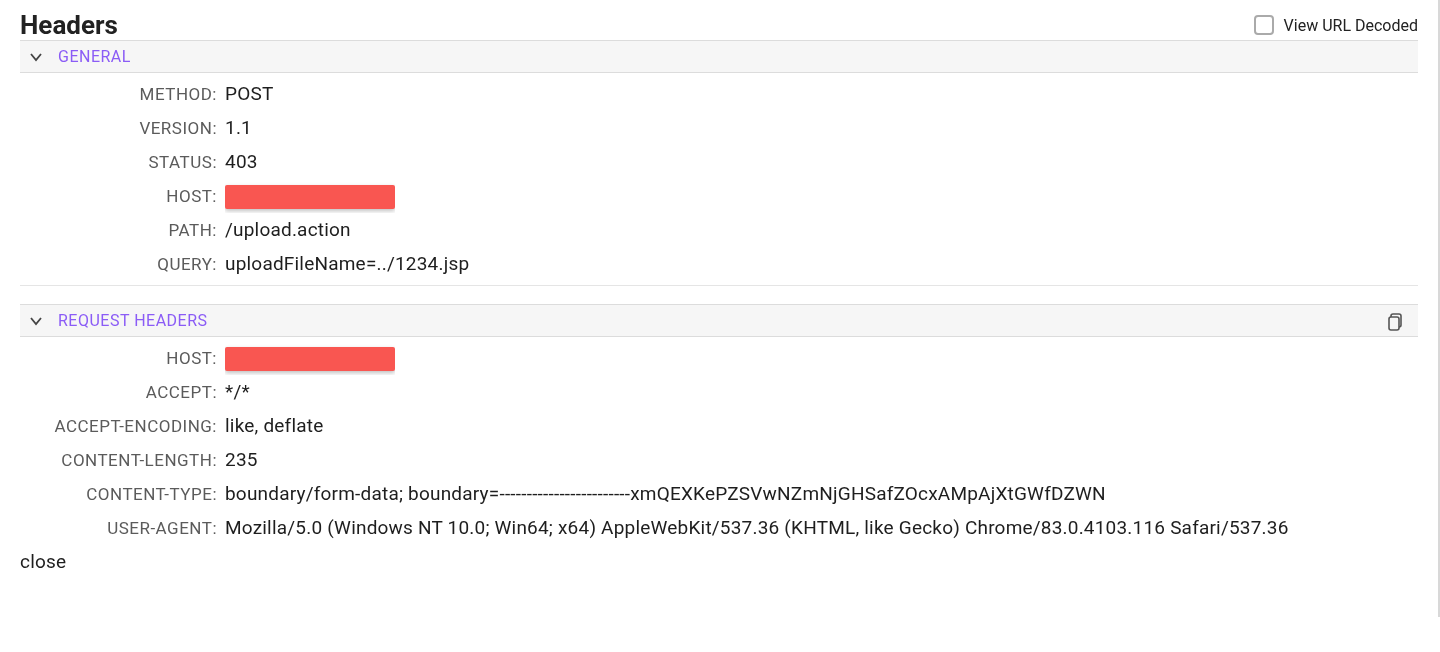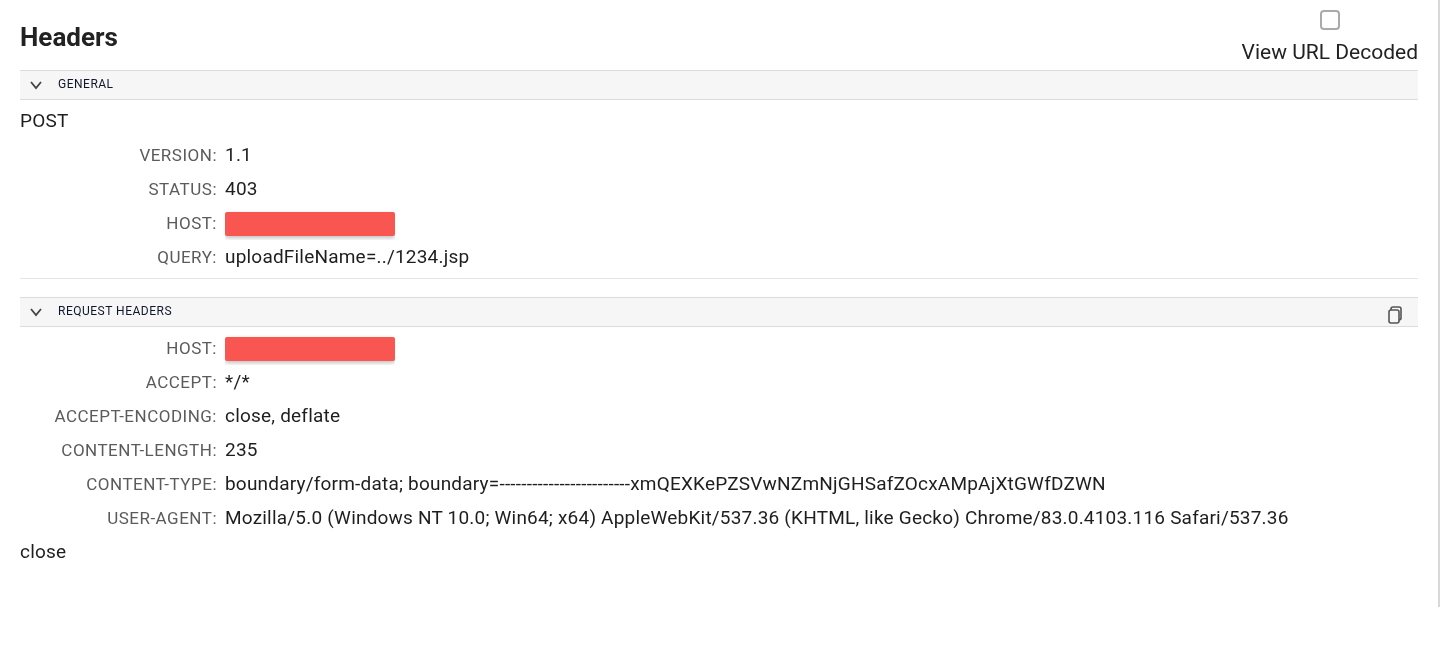--- a/index.html
+++ b/index.html
@@ -13,53 +13,52 @@
   }
   .page {
     width: 1440px;
     padding: 10px 20px 20px 20px;
     border-right: 2px solid #d8d8d8;
   }
   .top-row {
     display: flex;
     align-items: center;
     justify-content: space-between;
-    margin-bottom: 6px;
   }
   .title {
     font-size: 26px;
     font-weight: 700;
   }
   .decode {
     display: flex;
     align-items: center;
     gap: 10px;
-    font-size: 21px;
+    font-size: 16px;
     color: #222;
     cursor: pointer;
-    flex-direction: column;
   }
   .decode .cb {
     width: 20px;
     height: 20px;
     border: 2px solid #aaa;
     border-radius: 4px;
     background: #fff;
   }
 
   .section-head {
     display: flex;
+    align-items: center;
     gap: 14px;
     padding: 6px 8px;
     background: #f6f6f6;
     border-top: 1px solid #dcdcdc;
     border-bottom: 1px solid #dcdcdc;
-    font-size: 12px;
+    font-size: 16px;
     letter-spacing: 0.5px;
-    color: #0f172a;
+    color: #8b5cf6;
     position: relative;
   }
   .section-head .chev svg { display:block; }
   .section-head .label { text-transform: uppercase; }
   .section-head .copy {
     position: absolute;
     right: 12px;
     top: 6px;
     cursor: pointer;
   }
@@ -120,33 +119,38 @@
   <div class="section-head">
     <span class="chev">
       <svg width="16" height="16" viewBox="0 0 16 16">
           <path d="M3 5l5 6 5-6" fill="none" stroke="#444" stroke-width="1.8"></path>
         </svg>
     </span>
     <span class="label">General</span>
   </div>
   <div class="rowset" id="rows-general">
       <div class="row">
+        <div class="key">Method:</div>
         <div class="val">POST</div>
       </div>
       <div class="row">
         <div class="key">Version:</div>
         <div class="val">1.1</div>
       </div>
       <div class="row">
         <div class="key">Status:</div>
         <div class="val">403</div>
       </div>
       <div class="row">
         <div class="key">Host:</div>
         <div class="val"><span class="redact"></span></div>
+      </div>
+      <div class="row">
+        <div class="key">Path:</div>
+        <div class="val">/upload.action</div>
       </div>
       <div class="row">
         <div class="key">Query:</div>
         <div class="val">uploadFileName=../1234.jsp</div>
       </div>
       <div class="divider"></div>
     </div>
 
   <div class="section-head">
     <span class="chev">
@@ -166,21 +170,21 @@
       <div class="row">
         <div class="key">Host:</div>
         <div class="val"><span class="redact"></span></div>
       </div>
       <div class="row">
         <div class="key">Accept:</div>
         <div class="val">*/*</div>
       </div>
       <div class="row">
         <div class="key">Accept-Encoding:</div>
-        <div class="val">close, deflate</div>
+        <div class="val">like, deflate</div>
       </div>
       <div class="row">
         <div class="key">Content-Length:</div>
         <div class="val">235</div>
       </div>
       <div class="row">
         <div class="key">Content-Type:</div>
         <div class="val">boundary/form-data; boundary=------------------------xmQEXKePZSVwNZmNjGHSafZOcxAMpAjXtGWfDZWN</div>
       </div>
       <div class="row">

